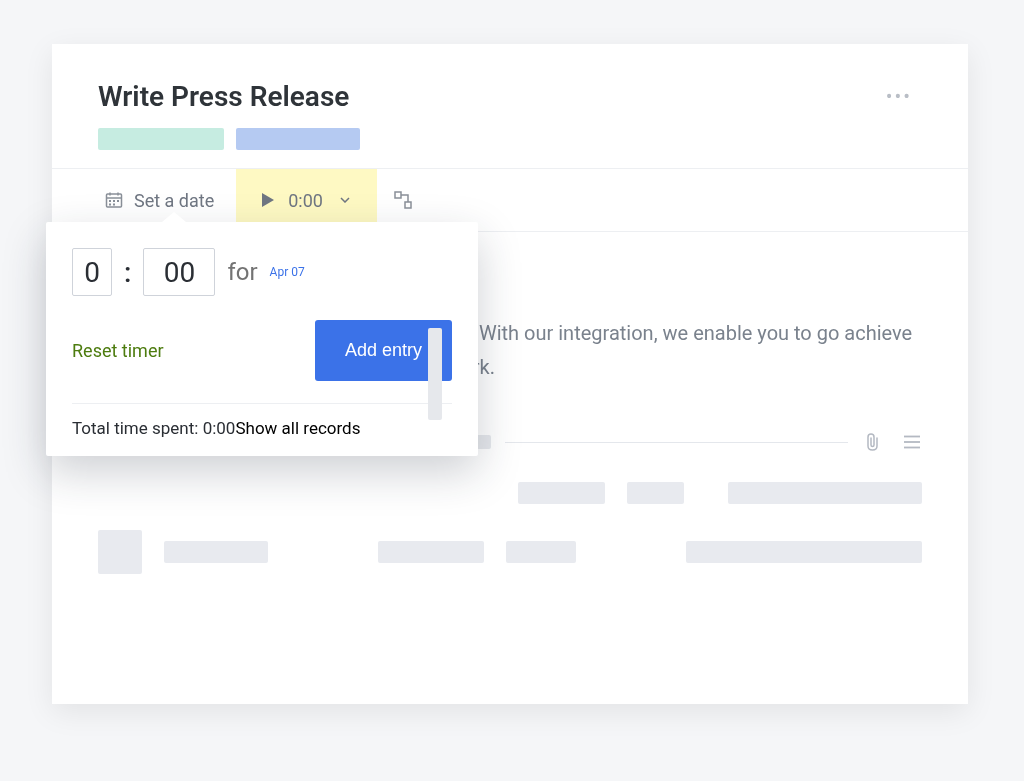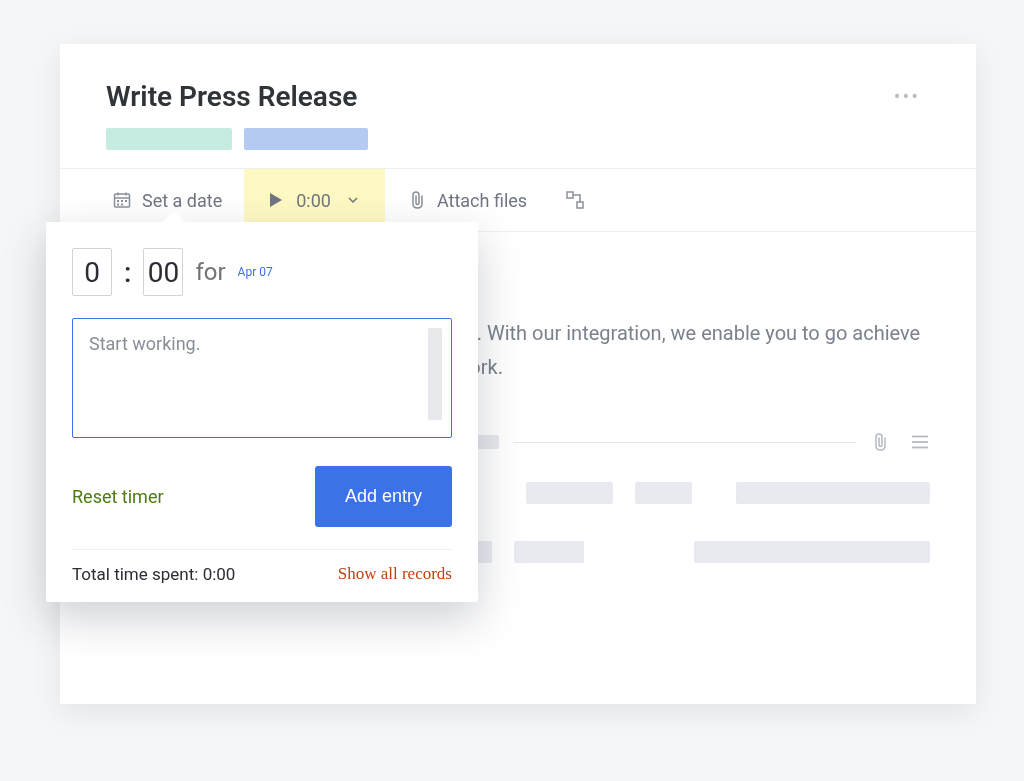--- a/index.html
+++ b/index.html
@@ -6,21 +6,21 @@
   body {
     background: #f5f6f8;
     font-family: -apple-system, BlinkMacSystemFont, "Segoe UI", Roboto, "Helvetica Neue", Arial, sans-serif;
     color: #2a2e34;
     width: 1024px;
     height: 781px;
     position: relative;
   }
   .card {
     position: absolute;
-    left: 60px;
+    left: 52px;
     top: 44px;
     width: 916px;
     height: 660px;
     background: #fff;
     box-shadow: 0 8px 28px rgba(0,0,0,0.08);
   }
   
   .hdr { padding: 34px 46px 18px 46px; }
   .title-row { display: flex; align-items: center; justify-content: space-between; }
   .title {
@@ -124,21 +124,21 @@
   .numbox {
     width: 40px; height: 48px;
     border: 1px solid #cfd3da;
     border-radius: 2px;
     font-size: 28px;
     text-align: center;
     color: #2a2e34;
     font-family: inherit;
     padding: 0;
   }
-  .numbox.wide { width: 40px; }
+  .numbox.wide { width: 72px; }
   .colon { font-size: 28px; color: #2a2e34; font-weight: 500; }
   .for-label { font-size: 24px; color: #737373; }
   .date-link { font-size: 12px; color: #3b72e8; cursor: pointer; }
 
   .notes {
     margin-top: 22px;
     width: 100%;
     height: 120px;
     border: 1.5px solid #3b72e8;
     border-radius: 2px;
@@ -172,25 +172,25 @@
     color: #fff;
     font-size: 18px;
     padding: 20px 30px;
     border: none;
     border-radius: 3px;
     cursor: pointer;
   }
 
   .hr { height: 1px; background: #edeff2; margin: 22px 0 14px; }
   .footer-row {
-    display: flex; align-items: center; justify-content: space-between;
+    display: flex; align-items: center; justify-content: flex-start;
     font-size: 17px;
     color: #2a2e34;
   }
-  .show-records { color: #c2410c; cursor: pointer; font-family: Liberation Serif, serif; }
+  .show-records { color: #000000; cursor: pointer; }
 </style>
 </head>
 <body>
 
 <div class="card">
 
   <div class="hdr">
     <div class="title-row">
       <div class="title">Write Press Release</div>
       <div class="dots">
@@ -229,28 +229,20 @@
       </span>
       <span>0:00</span>
       <span class="ico dropdown-caret">
         <svg width="10" height="6" viewBox="0 0 10 6">
             <path d="M1 1 L5 5 L9 1" stroke="#6f7682" stroke-width="1.5" fill="none"></path>
           </svg>
       </span>
     </div>
 
 
-    <div class="ti">
-      <span class="ico">
-        <svg width="16" height="18" viewBox="0 0 16 18" fill="none">
-          <path d="M13 5 L13 13 C13 15.5 11 17 8.5 17 C6 17 4 15.5 4 13 L4 4 C4 2.3 5.3 1 7 1 C8.7 1 10 2.3 10 4 L10 12 C10 12.8 9.3 13.5 8.5 13.5 C7.7 13.5 7 12.8 7 12 L7 5" stroke="#8a9099" stroke-width="1.5" fill="none" stroke-linecap="round"></path>
-        </svg>
-      </span>
-      <span>Attach files</span>
-    </div>
 
     <div class="ti" style="padding:0 16px;">
       <span class="ico">
         <svg width="20" height="20" viewBox="0 0 20 20" fill="none">
           <rect x="2" y="2" width="6" height="6" stroke="#8a9099" stroke-width="1.5"></rect>
           <rect x="12" y="12" width="6" height="6" stroke="#8a9099" stroke-width="1.5"></rect>
           <path d="M8 5 L15 5 L15 12" stroke="#8a9099" stroke-width="1.5" fill="none"></path>
         </svg>
       </span>
     </div>
@@ -302,21 +294,20 @@
 
 <div class="popover">
   <div class="pp-top">
     <input class="numbox" value="0" style="">
     <span class="colon">:</span>
     <input class="numbox wide" value="00" style="">
     <span class="for-label">for</span>
     <span class="date-link">Apr 07</span>
   </div>
 
-  <textarea class="notes" placeholder="Start working." style=""></textarea>
   <div class="scroll-placeholder"></div>
 
   <div class="actions">
     <span class="link-btn">Reset timer</span>
     <button class="primary-btn">Add entry</button>
   </div>
 
   <div class="hr"></div>
 
   <div class="footer-row">

